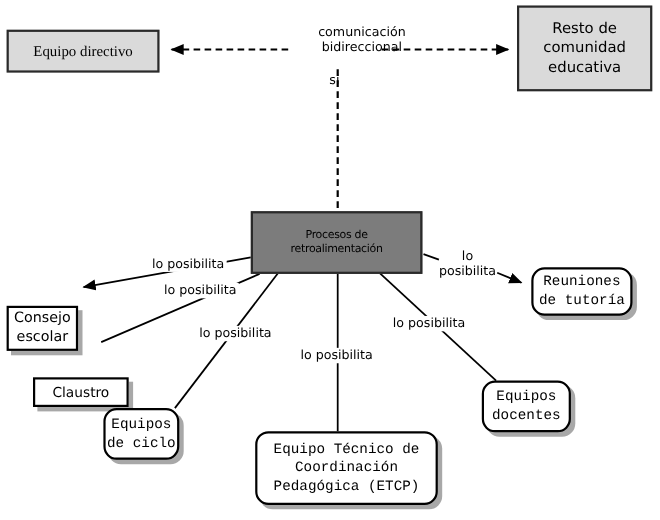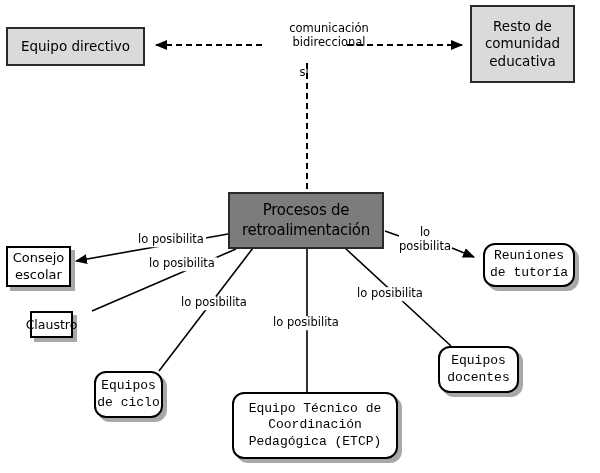--- a/index.html
+++ b/index.html
@@ -23,25 +23,26 @@
   .solid{stroke-width:1.6;}
   .dashed{stroke-width:2;stroke-dasharray:6 4;}
   .node{
     position:absolute;display:flex;align-items:center;justify-content:center;
     text-align:center;white-space:pre-line;box-sizing:border-box;
     line-height:1.28;font-size:13px;
   }
   .gray-box{background:var(--light-box-fill);border:2px solid var(--gray-box-border);}
   .central-box{
     background:var(--central-box-fill);border:2px solid var(--gray-box-border);
-    font-size:15px;letter-spacing:-0.3px;
+    font-size:10px;letter-spacing:-0.3px;
   }
   .white-sq{
     background:var(--white-box-fill);border:2px solid var(--white-box-border);
     box-shadow:4px 4px 0 var(--shadow);
+    margin-top:32px;
   }
   .white-rd{
     background:var(--white-box-fill);border:2px solid var(--white-box-border);
     border-radius:12px;box-shadow:4px 4px 0 var(--shadow);font-family:Liberation Mono, monospace;
   }
   .edge-label{
     position:absolute;transform:translate(-50%,-50%);
     font-size:11.5px;line-height:1.18;text-align:center;white-space:pre-line;
     background:#ffffff;padding:0 2px;
   }
@@ -64,33 +65,33 @@
     <line class="dashed" x1="307" y1="63" x2="307" y2="191"></line>
     <line class="solid" x1="228" y1="234" x2="76" y2="261" marker-end="url(#arrow)"></line>
     <line class="solid" x1="236" y1="249" x2="92" y2="311"></line>
     <line class="solid" x1="253" y1="248" x2="159" y2="371"></line>
     <line class="solid" x1="307" y1="248" x2="307" y2="392"></line>
     <line class="solid" x1="345" y1="248" x2="451" y2="346"></line>
     <line class="solid" x1="385" y1="231" x2="399" y2="236"></line>
     <line class="solid" x1="452" y1="248" x2="474" y2="257" marker-end="url(#arrow)"></line>
   </svg>
 
-  <div class="node gray-box" style="left:6px;top:27px;width:139px;height:39px;font-size:13.5px;">Equipo directivo</div>
+  <div class="node gray-box" style="left:6px;top:27px;width:139px;height:39px;font-size:13.5px;font-family:Liberation Serif, serif;">Equipo directivo</div>
 
-  <div class="node gray-box" style="left:470px;top:5px;width:105px;height:78px;font-size:13.5px;">Resto de
+  <div class="node gray-box" style="left:470px;top:5px;width:123px;height:78px;font-size:13.5px;">Resto de
 comunidad
 educativa</div>
 
   <div class="node central-box" style="left:228px;top:192px;width:156px;height:57px;">Procesos de
 retroalimentación</div>
 
   <div class="node white-sq" style="left:6px;top:246px;width:65px;height:41px;">Consejo
 escolar</div>
 
-  <div class="node white-sq" style="left:30px;top:311px;width:43px;height:27px;font-size:12.5px;">Claustro</div>
+  <div class="node white-sq" style="left:30px;top:311px;width:87px;height:27px;font-size:12.5px;">Claustro</div>
 
   <div class="node white-rd" style="left:94px;top:371px;width:69px;height:47px;">Equipos
 de ciclo</div>
 
   <div class="node white-rd" style="left:232px;top:392px;width:166px;height:67px;">Equipo Técnico de
 Coordinación
 Pedagógica (ETCP)</div>
 
   <div class="node white-rd" style="left:483px;top:243px;width:92px;height:44px;">Reuniones
 de tutoría</div>

